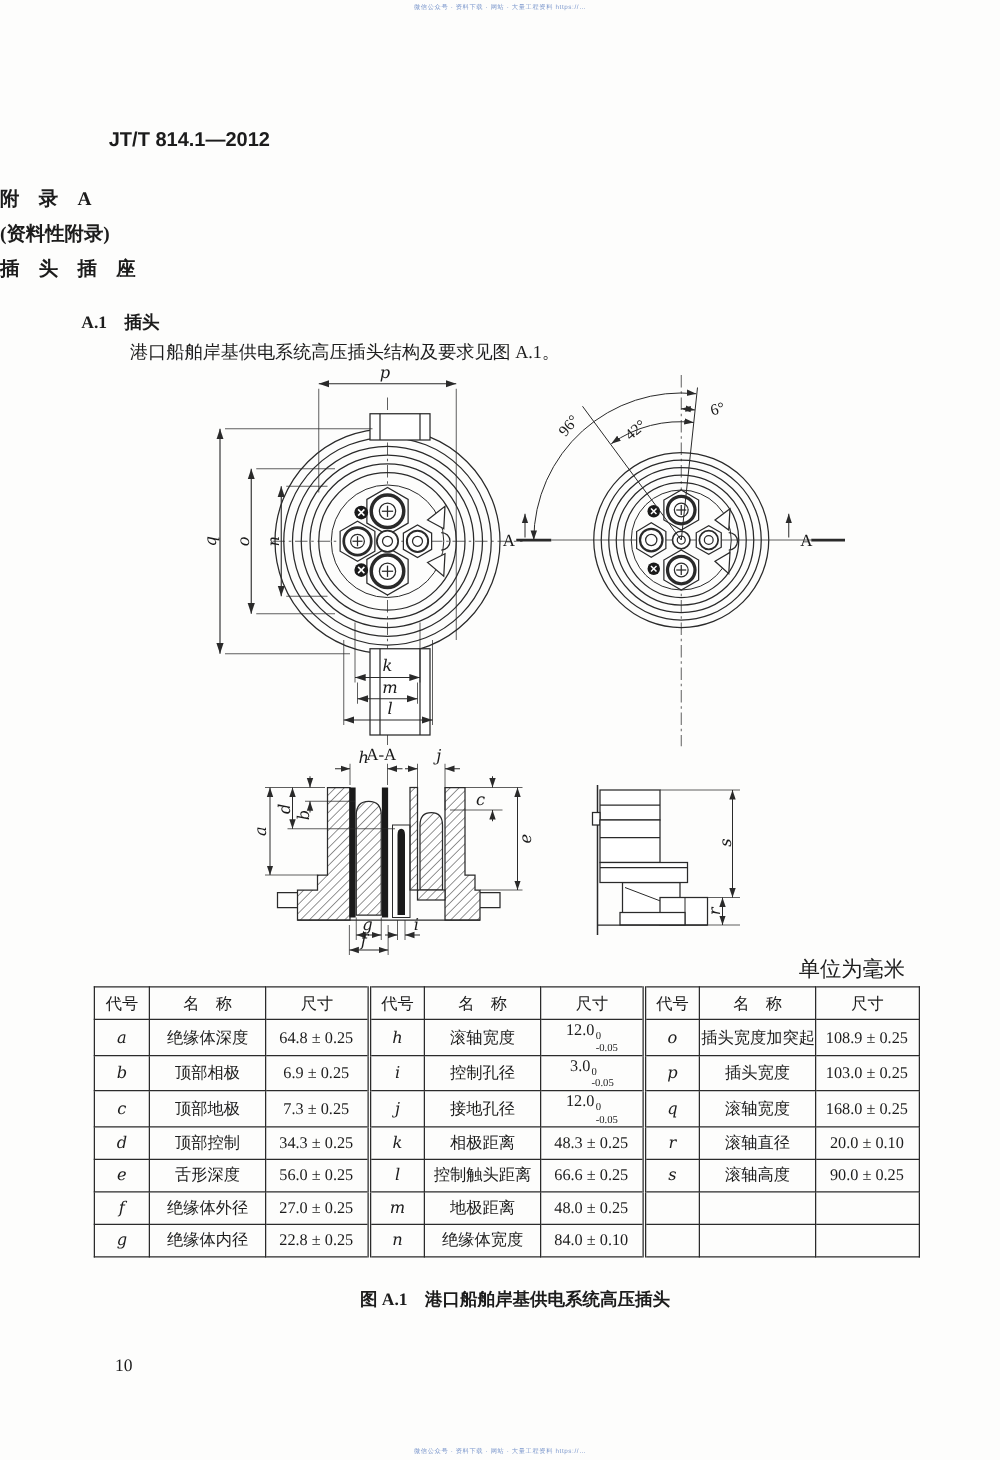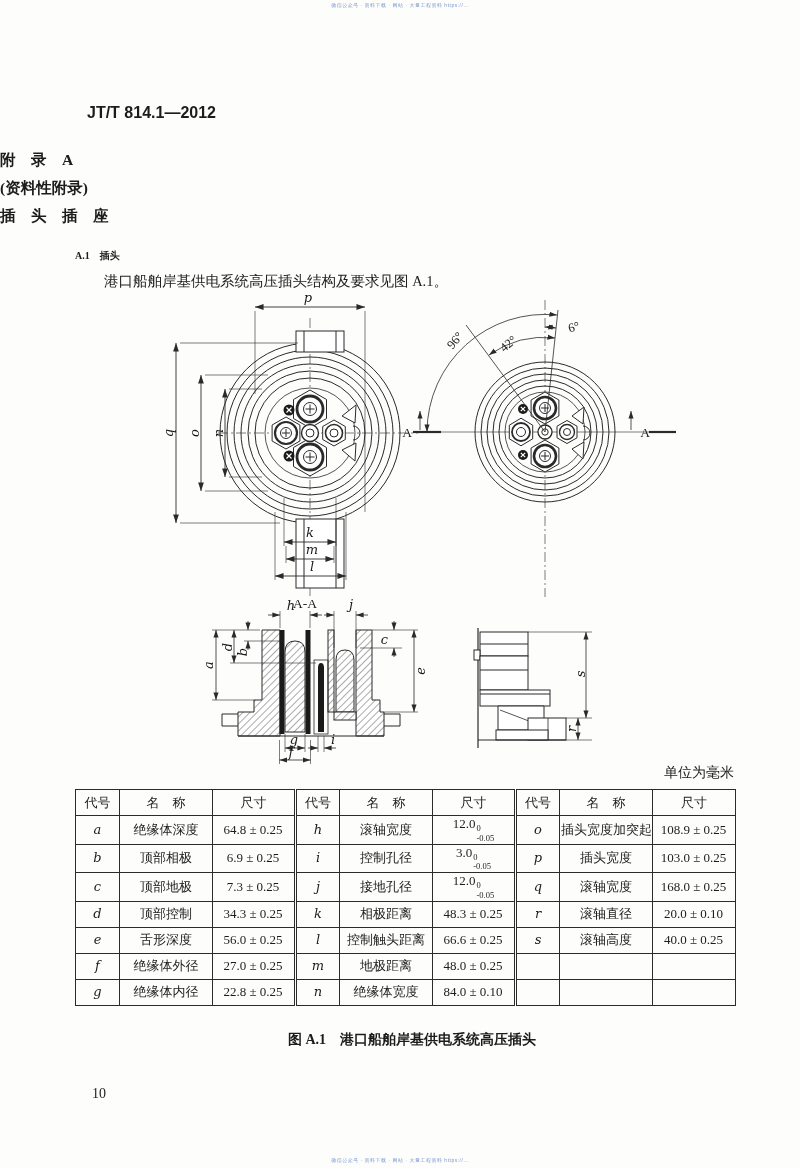--- a/index.html
+++ b/index.html
@@ -3,23 +3,23 @@
 <meta charset="utf-8">
 <style>
   html,body{margin:0;padding:0;}
   body{width:800px;height:1168px;position:relative;background:#fdfdfc;
        font-family:"Liberation Serif","DejaVu Serif",serif;color:#1c1c1c;overflow:hidden;}
   .abs{position:absolute;}
   .wm{width:100%;text-align:center;font-size:5px;letter-spacing:.5px;color:#7b97cc;
       font-family:"Liberation Sans",sans-serif;}
   .docnum{left:87px;top:104px;font-family:"Liberation Sans",sans-serif;font-weight:bold;font-size:16px;}
   .apdx{left:0;top:146px;width:100%;text-align:left;font-weight:bold;font-size:15.5px;line-height:28px;}
-  .h-a1{left:75px;top:249px;font-weight:bold;font-size:10px;}
+  .h-a1{left:65px;top:249px;font-weight:bold;font-size:14px;}
   .para{left:104px;top:272px;font-size:14.5px;}
-  .unit{top:764px;right:66px;font-size:14px;}
+  .unit{top:764px;right:76px;font-size:17px;}
   .caption{left:12px;top:1016px;width:100%;text-align:center;font-weight:bold;font-size:14px;margin-top:15px;}
   .pagenum{left:92px;top:1086px;font-size:14px;}
   svg.fig{position:absolute;left:0;top:295px;}
   svg .lbl{font:italic 13px "DejaVu Serif",serif;fill:#1a1a1a;stroke:none;}
   svg .lbl2{font:12.5px "Liberation Serif",serif;fill:#1a1a1a;stroke:none;}
   svg .lblA{font:13.5px "Liberation Serif",serif;fill:#1a1a1a;stroke:none;}
 
   table.dims{position:absolute;left:75px;top:789px;width:660px;border-collapse:collapse;
     table-layout:fixed;font-size:13px;}
   table.dims th,table.dims td{border:1px solid #2b2b2b;height:25px;padding:0 1px;
@@ -417,21 +417,21 @@
             <span></span>
           </span></td>
         <td class="c-code grp"><i>l</i></td>
         <td>控制触头距离</td>
         <td><span>66.6 ± 0.25</span><span class="tol">
             <span></span>
             <span></span>
           </span></td>
         <td class="c-code grp"><i>s</i></td>
         <td>滚轴高度</td>
-        <td><span>40.0 ± 0.25</span><span class="tol">
+        <td><span>90.0 ± 0.25</span><span class="tol">
             <span></span>
             <span></span>
           </span></td>
       </tr>
       <tr>
         <td class="c-code"><i>f</i></td>
         <td>绝缘体外径</td>
         <td><span>27.0 ± 0.25</span><span class="tol">
             <span></span>
             <span></span>

